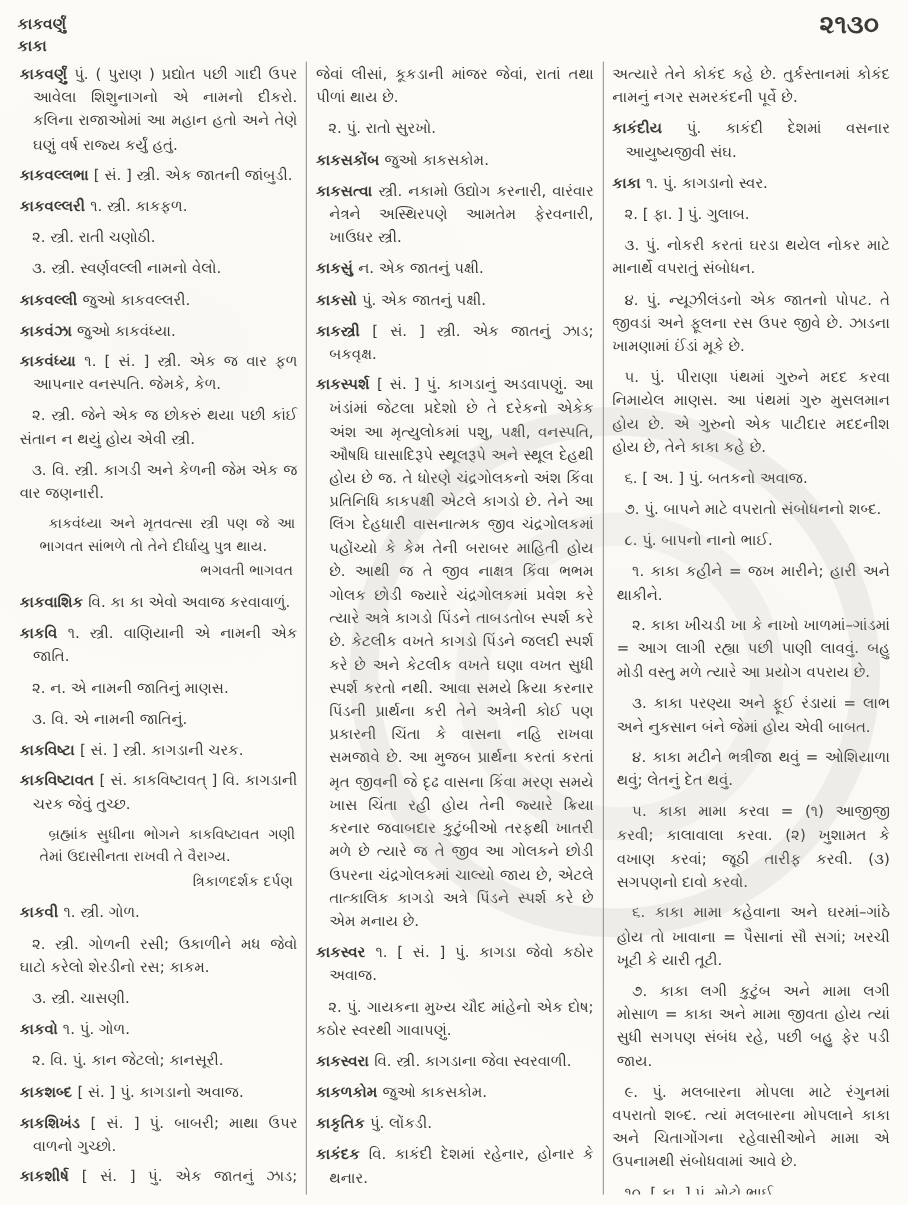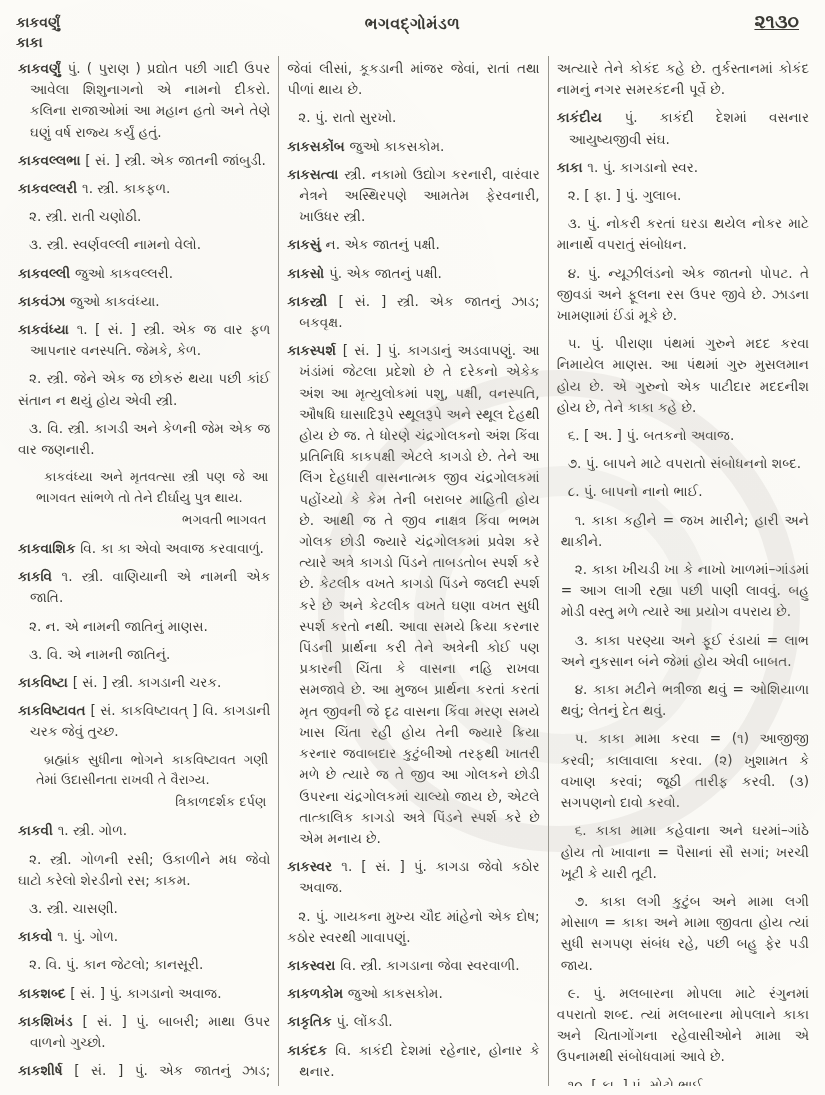--- a/index.html
+++ b/index.html
@@ -34,21 +34,21 @@
   .guide-words{
     position:absolute;left:16px;top:12px;
     font-weight:bold;font-size:14px;line-height:20px;
   }
   .running-title{
     position:absolute;left:0;right:0;top:14px;text-align:center;
     font-weight:bold;font-size:16px;letter-spacing:.5px;
   }
   .page-number{
     position:absolute;right:26px;top:10px;
-    font-weight:bold;font-size:19px;text-decoration:underline;
+    font-weight:bold;font-size:23px;
   }
   .columns{
     display:flex;align-items:stretch;
     padding:2px 8px 0 10px;
     height:1030px;
   }
   .col{
     flex:1 1 0;
     padding:2px 8px 0 8px;
     font-size:13.6px;
@@ -72,21 +72,20 @@
 <div class="paper-noise"></div>
 <div class="watermark">
   <div class="watermark-inner"></div>
 </div>
 
 <div class="scan-header">
   <div class="guide-words">
     <div>કાકવર્ણું</div>
     <div>કાકા</div>
   </div>
-  <div class="running-title">ભગવદ્ગોમંડળ</div>
   <div class="page-number">૨૧૩૦</div>
 </div>
 
 <div class="columns">
   <div class="col">
       <p class="para entry"><b class="headword">કાકવર્ણું </b>પું. ( પુરાણ ) પ્રદ્યોત પછી ગાદી ઉપર આવેલા શિશુનાગનો એ નામનો દીકરો. કલિના રાજાઓમાં આ મહાન હતો અને તેણે ઘણું વર્ષ રાજ્ય કર્યું હતું.</p>
       <p class="para entry"><b class="headword">કાકવલ્લભા </b>[ સં. ] સ્ત્રી. એક જાતની જાંબુડી.</p>
       <p class="para entry"><b class="headword">કાકવલ્લરી </b>૧. સ્ત્રી. કાકફળ.</p>
       <p class="para sense">૨. સ્ત્રી. રાતી ચણોઠી.</p>
       <p class="para sense">૩. સ્ત્રી. સ્વર્ણવલ્લી નામનો વેલો.</p>

